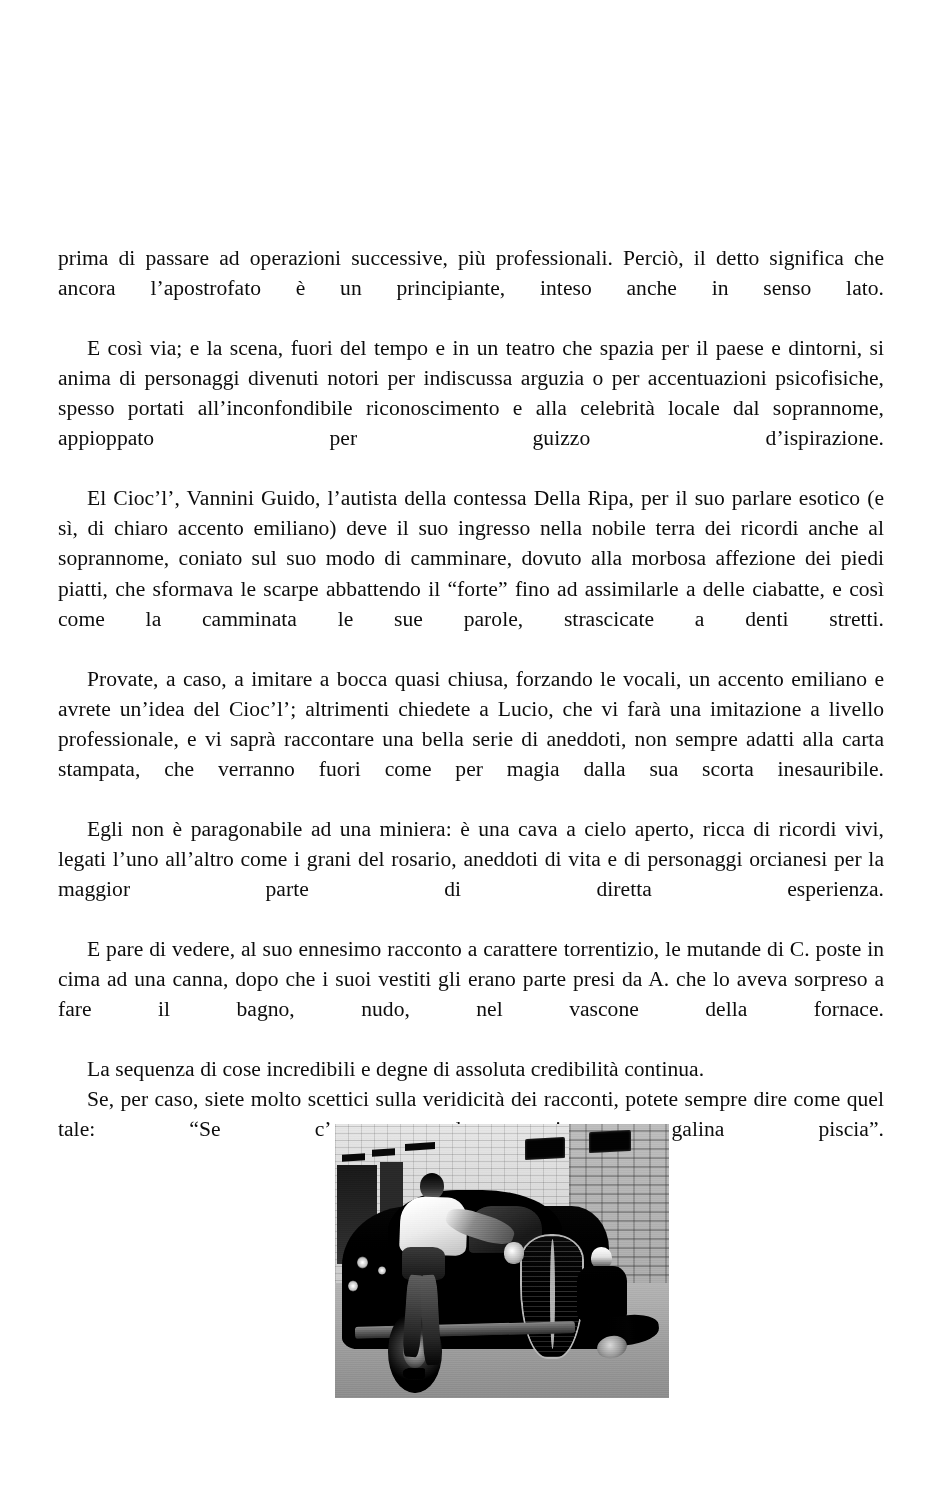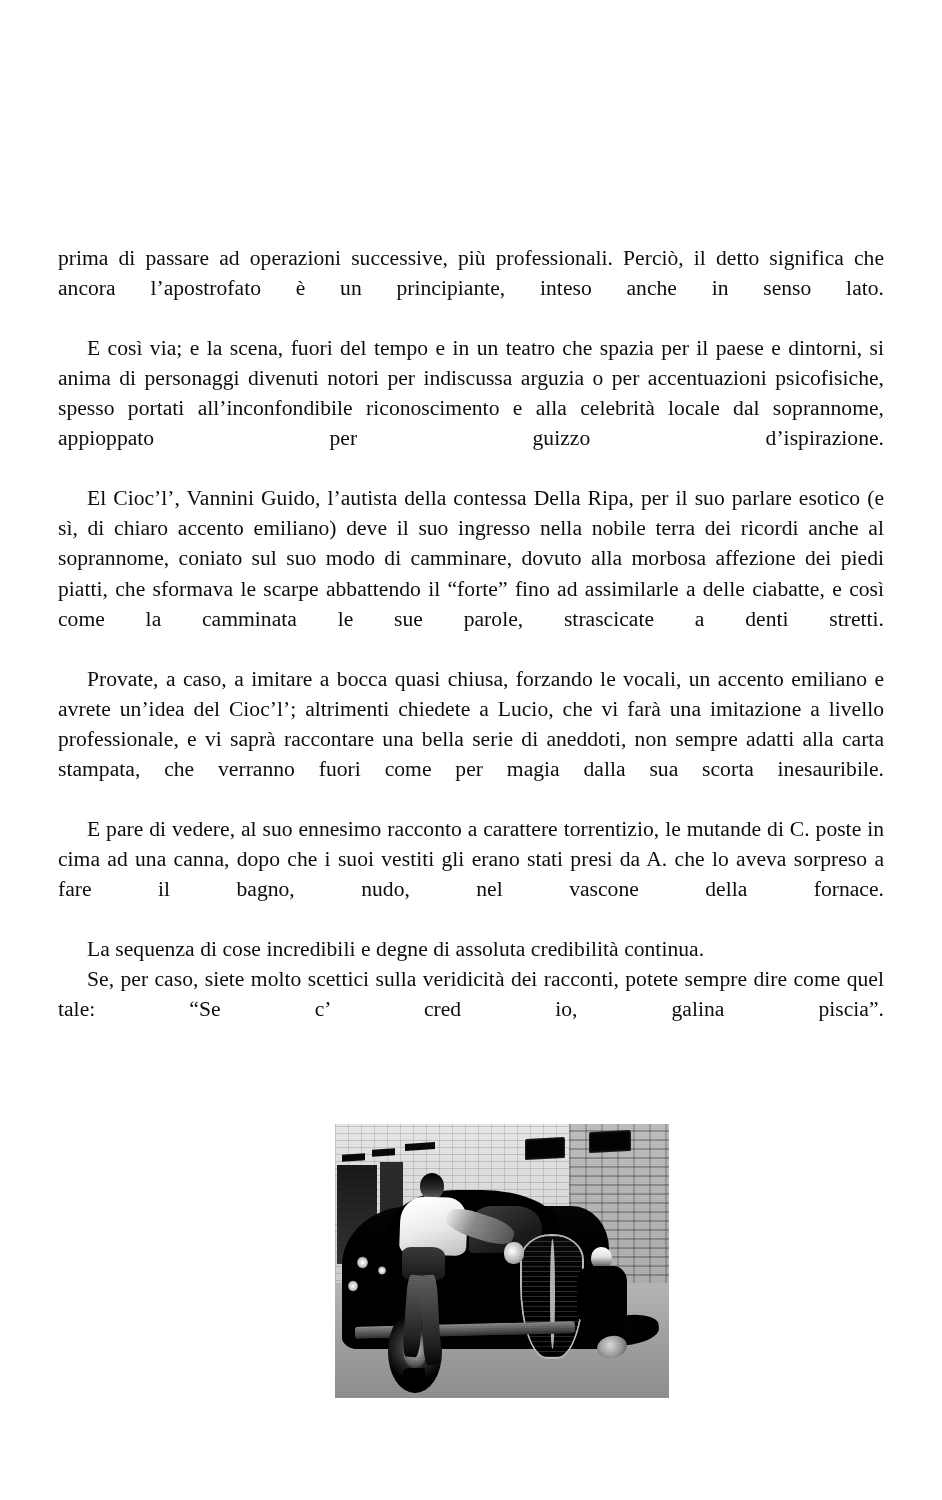--- a/index.html
+++ b/index.html
@@ -293,21 +293,22 @@
 </head>
 <body>
 
 <div id="page">
 
   <div id="text-block">
     <p class="para noindent">prima di passare ad operazioni successive, più professionali. Perciò, il detto significa che ancora l’apostrofato è un principiante, inteso anche in senso lato.</p>
     <p class="para">E così via; e la scena, fuori del tempo e in un teatro che spazia per il paese e dintorni, si anima di personaggi divenuti notori per indiscussa arguzia o per accentuazioni psicofisiche, spesso portati all’inconfondibile riconoscimento e alla celebrità locale dal soprannome, appioppato per guizzo d’ispirazione.</p>
     <p class="para">El Cioc’l’, Vannini Guido, l’autista della contessa Della Ripa, per il suo parlare esotico (e sì, di chiaro accento emiliano)  deve il suo ingresso nella nobile terra dei ricordi anche al soprannome, coniato sul suo modo di camminare, dovuto alla morbosa affezione dei piedi piatti, che sformava le scarpe abbattendo il “forte” fino ad assimilarle a delle ciabatte, e così come la camminata le sue parole, strascicate a denti stretti.</p>
     <p class="para">Provate, a caso, a imitare a bocca quasi chiusa, forzando le vocali, un accento emiliano e avrete un’idea del Cioc’l’; altrimenti chiedete a Lucio, che vi farà una imitazione a livello professionale, e vi saprà raccontare una bella serie di aneddoti, non sempre adatti alla carta stampata, che verranno fuori come per magia dalla sua scorta inesauribile.</p>
-    <p class="para">E pare di vedere, al suo ennesimo racconto a carattere torrentizio, le mutande di C. poste in cima ad una canna, dopo che i suoi vestiti gli erano stati presi da A. che lo aveva sorpreso a fare il bagno, nudo, nel vascone della fornace.</p>
+    <p class="para">Egli non è paragonabile ad una miniera: è una cava a cielo aperto, ricca di ricordi vivi, legati l’uno all’altro come i grani del rosario, aneddoti di vita e di personaggi orcianesi per la maggior parte di diretta esperienza.</p>
+    <p class="para">E pare di vedere, al suo ennesimo racconto a carattere torrentizio, le mutande di C. poste in cima ad una canna, dopo che i suoi vestiti gli erano parte presi da A. che lo aveva sorpreso a fare il bagno, nudo, nel vascone della fornace.</p>
     <p class="para nostretch">La sequenza di cose incredibili e degne di assoluta credibilità continua.</p>
     <p class="para">Se, per caso, siete molto scettici sulla veridicità dei racconti, potete sempre dire come quel tale: “Se c’ cred io, galina piscia”.</p>
   </div>
 
   <figure id="photo-figure">
     <div id="photo">
       <div class="wall"></div>
       <div class="pier"></div>
       <div class="eave e1"></div>
       <div class="eave e2"></div>

